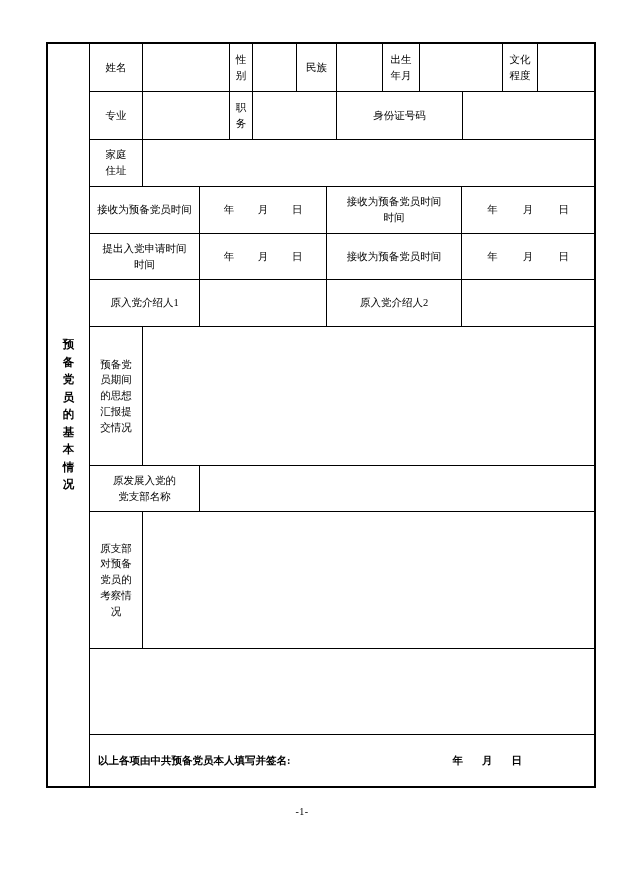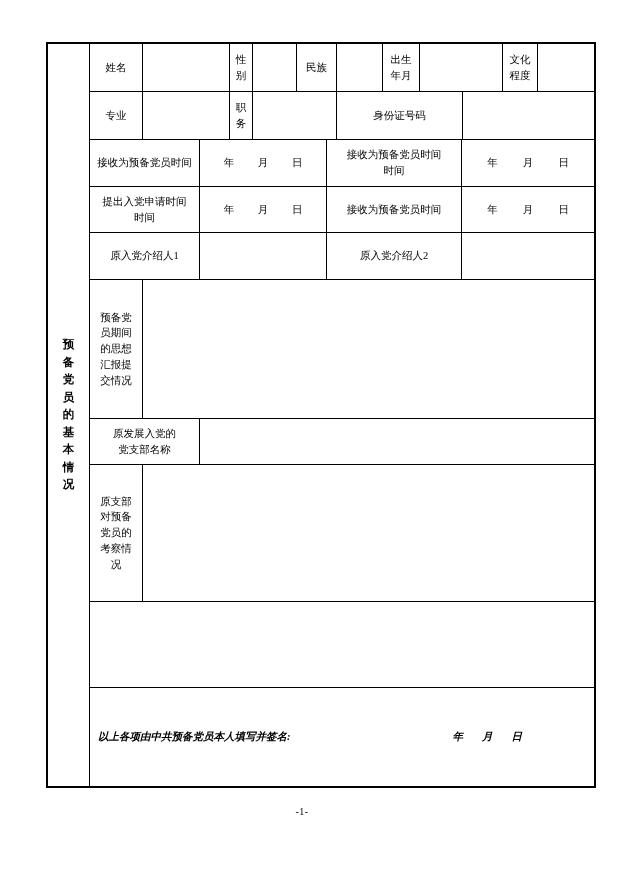--- a/index.html
+++ b/index.html
@@ -15,21 +15,21 @@
   .side-cell{
     width:42px;flex-shrink:0;border-right:1px solid #000;box-sizing:border-box;
     display:flex;align-items:center;justify-content:center;
   }
   .vertical-text{
     display:flex;flex-direction:column;align-items:center;gap:6px;
     font-weight:bold;font-size:11.5px;line-height:1;
   }
   .form-body{flex:1;min-width:0;display:flex;flex-direction:column;}
   .row{display:flex;border-bottom:1px solid #000;box-sizing:border-box;flex-shrink:0;min-height:0;}
-  .row:last-child{border-bottom:none;flex:1;font-style:italic;}
+  .row:last-child{border-bottom:none;flex:1;}
   .cell{
     border-right:1px solid #000;box-sizing:border-box;flex-shrink:0;
     display:flex;align-items:center;justify-content:center;
     text-align:center;font-size:10.5px;line-height:1.5;min-width:0;
   }
   .cell:last-child{border-right:none;flex:1;}
   .cell.label{white-space:pre-line;}
   .cell.date{justify-content:space-evenly;}
   
   .r1{height:48px}.r2{height:48px}.r3{height:47px}.r4{height:47px}.r5{height:46px}
@@ -88,20 +88,25 @@
       <div class="row r2">
         <div class="cell label w53">专业</div>
         <div class="cell w87"></div>
         <div class="cell label w23">职
 务</div>
         <div class="cell w84"></div>
         <div class="cell label w126">身份证号码</div>
         <div class="cell"></div>
       </div>
 
+      <div class="row r3">
+        <div class="cell label w53">家庭
+住址</div>
+        <div class="cell"></div>
+      </div>
 
       <div class="row r4">
         <div class="cell label w110">接收为预备党员时间</div>
         <div class="cell date w127">
           <span>年</span>
           <span>月</span>
           <span>日</span>
         </div>
         <div class="cell label w135">接收为预备党员时间
 时间</div>

